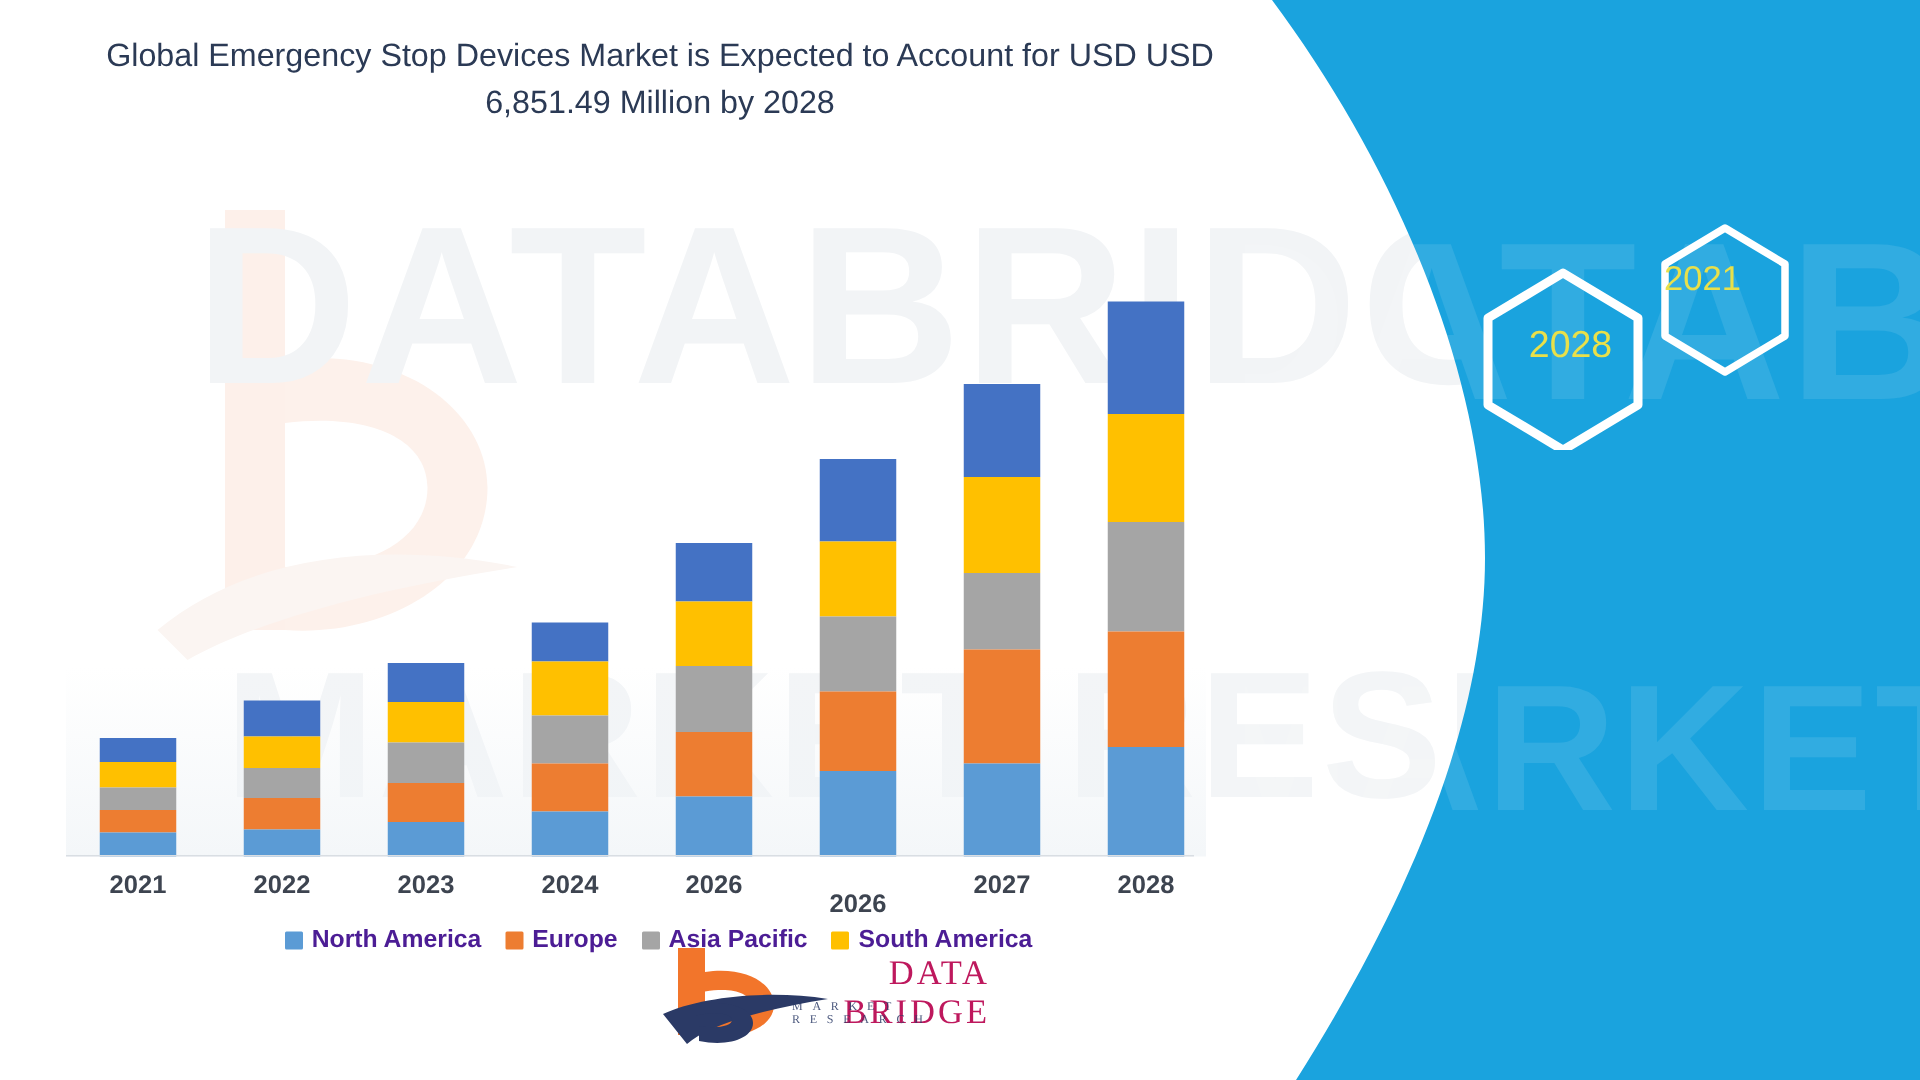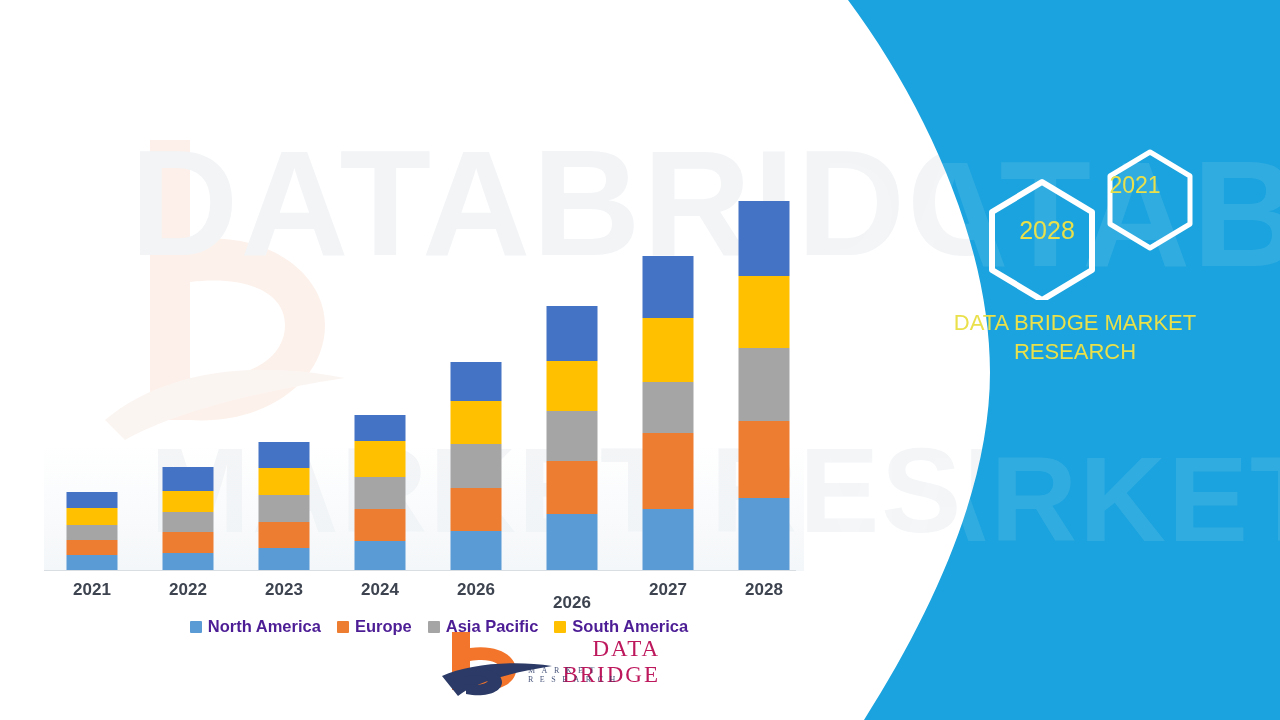--- a/index.html
+++ b/index.html
@@ -235,20 +235,21 @@
 
     <svg id="wm-logo" viewBox="0 0 260 330">
       <path d="M55 20 L95 20 L95 300 L55 300 Z" fill="#fdf0ea"></path>
       <path d="M95 120 C 175 110, 230 155, 230 205 C 230 265, 165 305, 95 300 L95 258 C 150 262, 190 240, 190 205 C 190 172, 150 155, 95 162 Z" fill="#fdf1eb"></path>
       <path d="M10 300 C 70 250, 160 240, 250 258 C 160 272, 80 292, 30 320 Z" fill="#fbf5f2"></path>
     </svg>
 
     <div class="wm-text" id="wm-top">DATABRIDGE</div>
     <div class="wm-text" id="wm-bottom">MARKET RESEARCH</div>
 
+    <div id="chart-title">Global Emergency Stop Devices Market is Expected to Account for USD USD 6,851.49 Million by 2028</div>
 
     <div id="plot">
       <div id="plot-bg"></div>
       <div id="bars">
           <div class="bar-slot" style="left: 0px;">
             <div class="bar">
               <div class="seg" style="height: 16px; background: rgb(91, 155, 213);"></div>
               <div class="seg" style="height: 15px; background: rgb(237, 125, 49);"></div>
               <div class="seg" style="height: 15px; background: rgb(165, 165, 165);"></div>
               <div class="seg" style="height: 17px; background: rgb(255, 192, 0);"></div>
@@ -364,21 +365,20 @@
 
     <div id="hexes">
       <svg viewBox="0 0 220 160" width="220" height="160">
         <polygon points="170,12 210,36 210,84 170,108 130,84 130,36" fill="none" stroke="#ffffff" stroke-width="5" stroke-linejoin="round"></polygon>
         <polygon points="62,42 112,72 112,130 62,160 12,130 12,72" fill="none" stroke="#ffffff" stroke-width="6" stroke-linejoin="round"></polygon>
       </svg>
       <div class="hex-num" id="hex-num-2028">2028</div>
       <div class="hex-num" id="hex-num-2021">2021</div>
     </div>
 
-    <div id="brand-text">DATA BRIDGE MARKET RESEARCH</div>
   </div>
 
   <div id="logo">
     <svg viewBox="0 0 220 70" width="220" height="70">
       <path d="M12 2 L30 2 L30 60 L12 60 Z" fill="#F2752B"></path>
       <path d="M30 18 C 58 14, 76 26, 76 40 C 76 54, 56 64, 30 60 L30 47 C 48 50, 60 45, 60 39 C 60 32, 48 28, 30 31 Z" fill="#F2752B"></path>
       <path d="M2 46 C 28 34, 74 30, 112 36 C 74 42, 34 52, 18 66 Z" fill="#2B3A66"></path>
       <path d="M24 40 C 44 36, 62 42, 62 52 C 62 62, 46 68, 26 64 L26 54 C 38 56, 48 54, 48 50 C 48 46, 38 44, 24 47 Z" fill="#2B3A66"></path>
     </svg>
     <div id="logo-wordmark">DATA BRIDGE</div>

